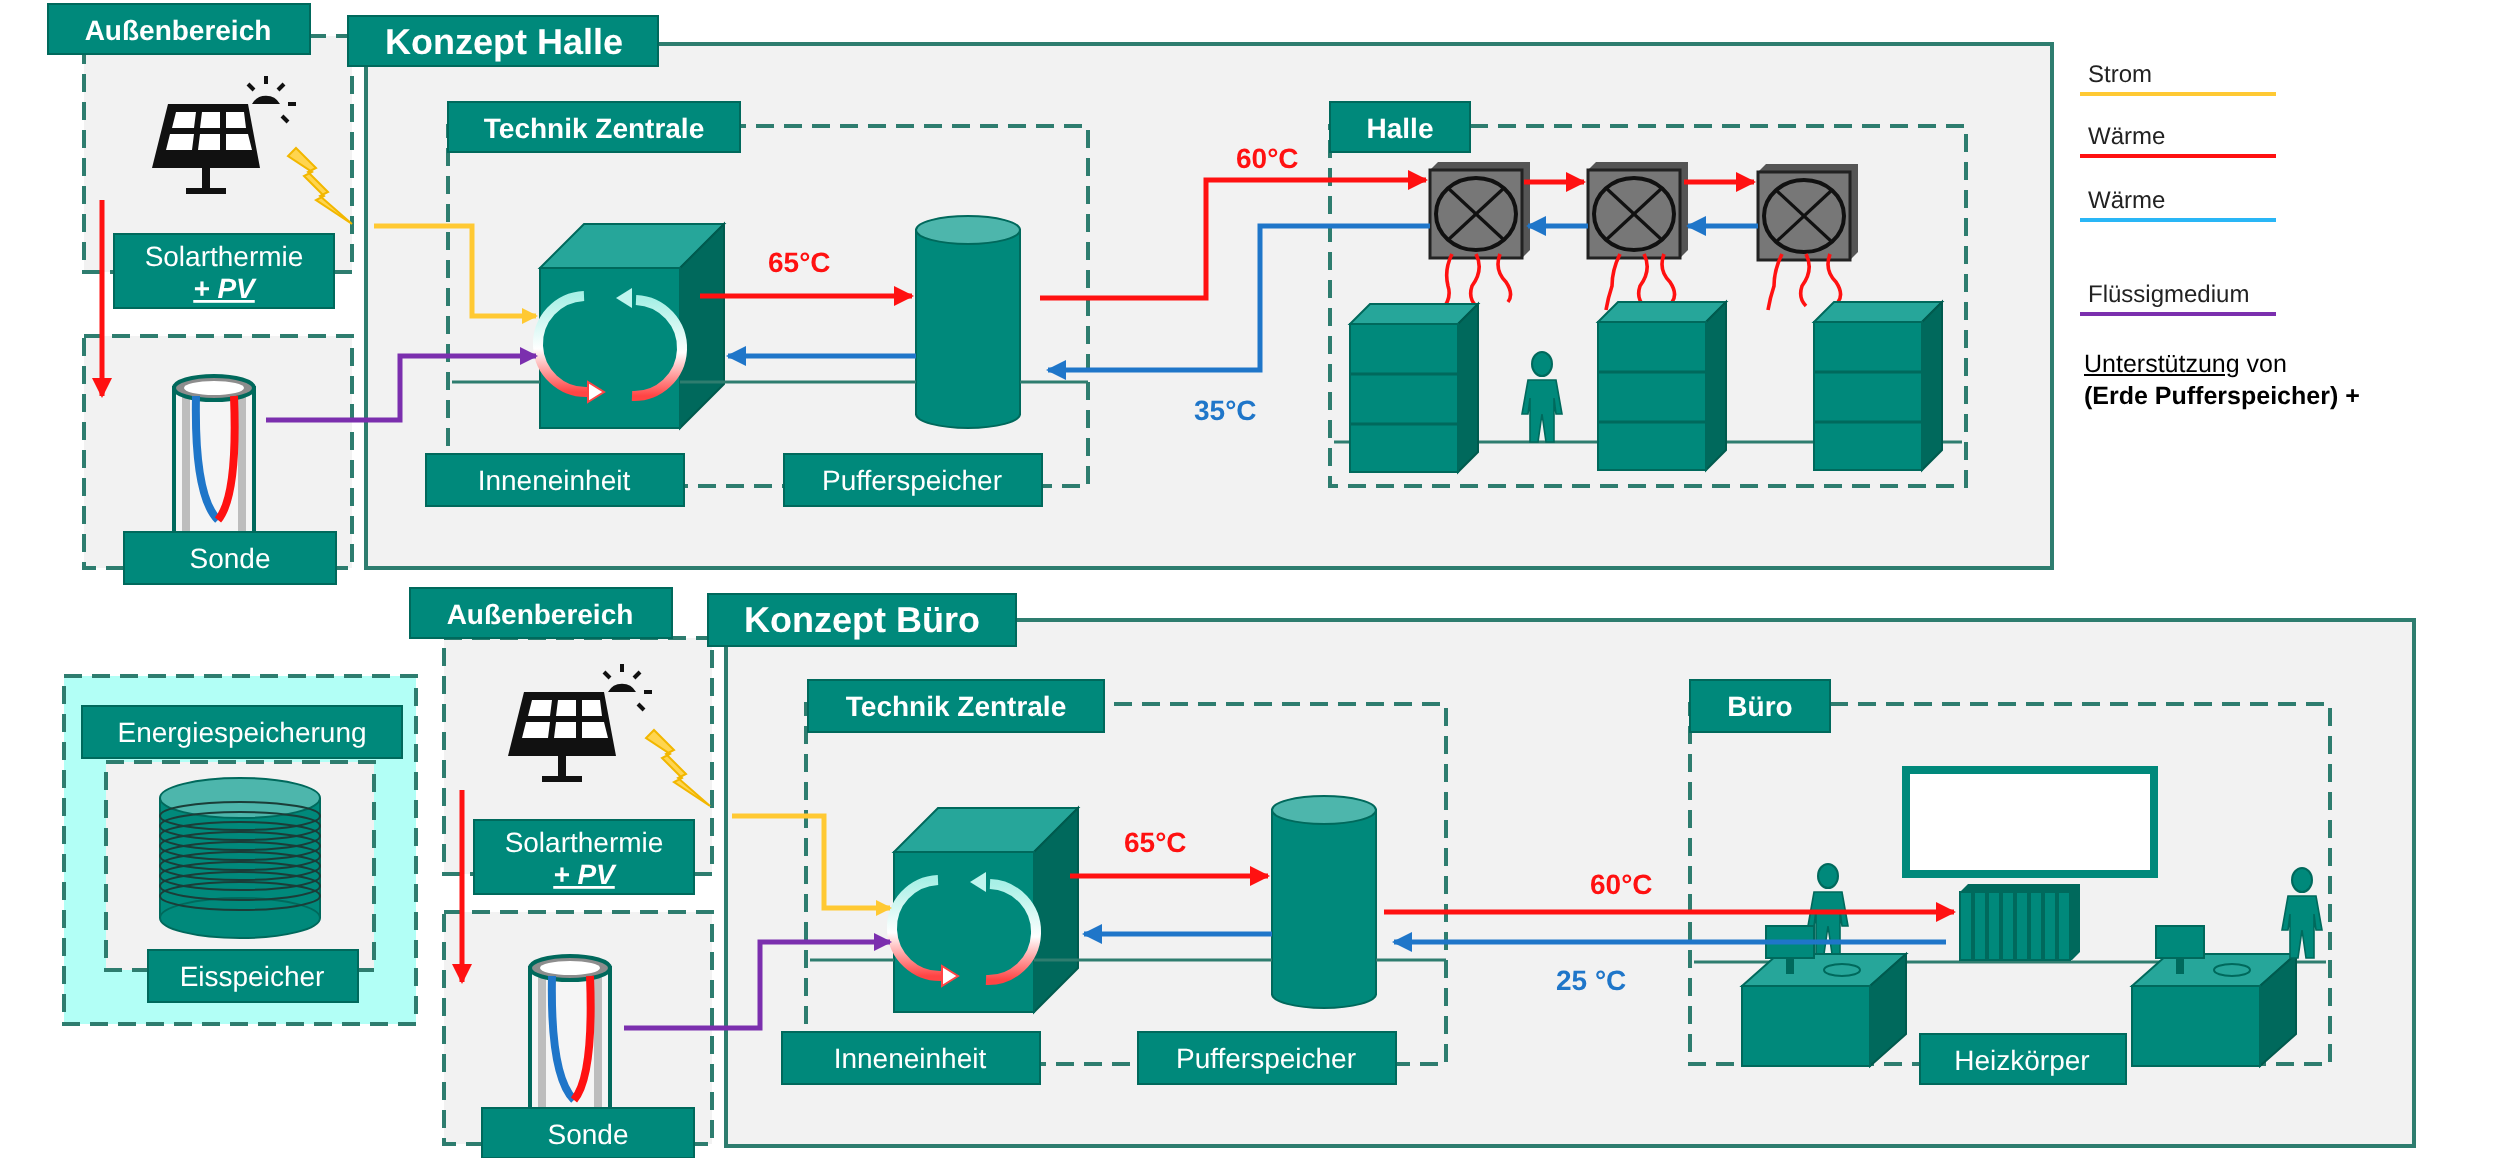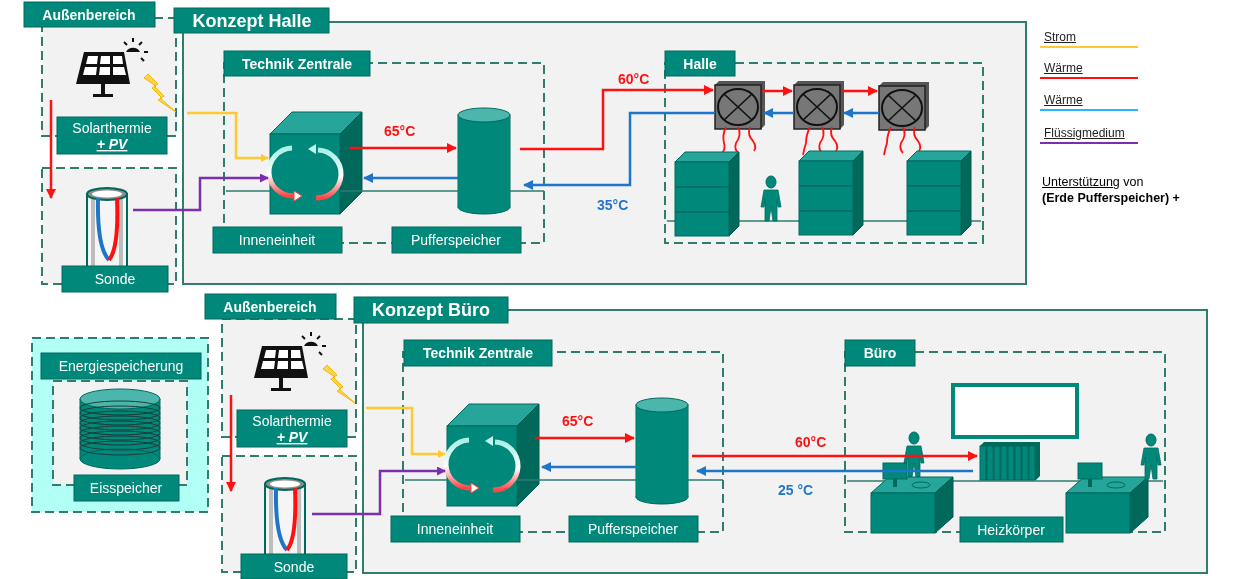--- a/index.html
+++ b/index.html
@@ -2,21 +2,21 @@
 <html><head>
 <meta charset="utf-8">
 <style>
   html, body { margin:0; padding:0; background:#ffffff; }
   body { width:1252px; height:579px; overflow:hidden; position:relative; font-family:"Liberation Sans", sans-serif; }
   svg { position:absolute; left:0; top:0; }
   .lbl { font-family:"Liberation Sans", sans-serif; fill:#ffffff; }
   .b { font-weight:bold; }
   .legend { position:absolute; left:1040px; font-size:12px; color:#222; }
   .legend .row { position:absolute; left:0; width:98px; height:18px; }
-  .legend .row span { position:absolute; left:4px; top:0;text-decoration:underline; }
+  .legend .row span { position:absolute; left:4px; top:0; }
   .legend .row i { position:absolute; left:0; bottom:0; width:98px; height:2px; display:block; }
   .notes { position:absolute; left:1042px; top:174px; font-size:12.5px; line-height:16.3px; color:#000; width:210px; }
   .notes .red { color:#ff1a1a; }
   .notes b { font-weight:bold; }
   .notes u { }
 </style>
 </head>
 <body>
 
 <svg width="1252" height="579" viewBox="0 0 1252 579" xmlns="http://www.w3.org/2000/svg">
@@ -323,21 +323,21 @@
     <i style="background:#ffc933"></i>
   </div>
   <div class="row" style="top:61px">
     <span>Wärme</span>
     <i style="background:#ff1111"></i>
   </div>
   <div class="row" style="top:93px">
     <span>Wärme</span>
     <i style="background:#29b6f6"></i>
   </div>
-  <div class="row" style="top:126px">
+  <div class="row" style="top:140px">
     <span>Flüssigmedium</span>
     <i style="background:#7b2fae"></i>
   </div>
 </div>
 
 <div class="notes">
   <div><u>Unterstützung</u><span> von</span></div>
   <div><b>(Erde Pufferspeicher) +</b></div>
 </div>
 

